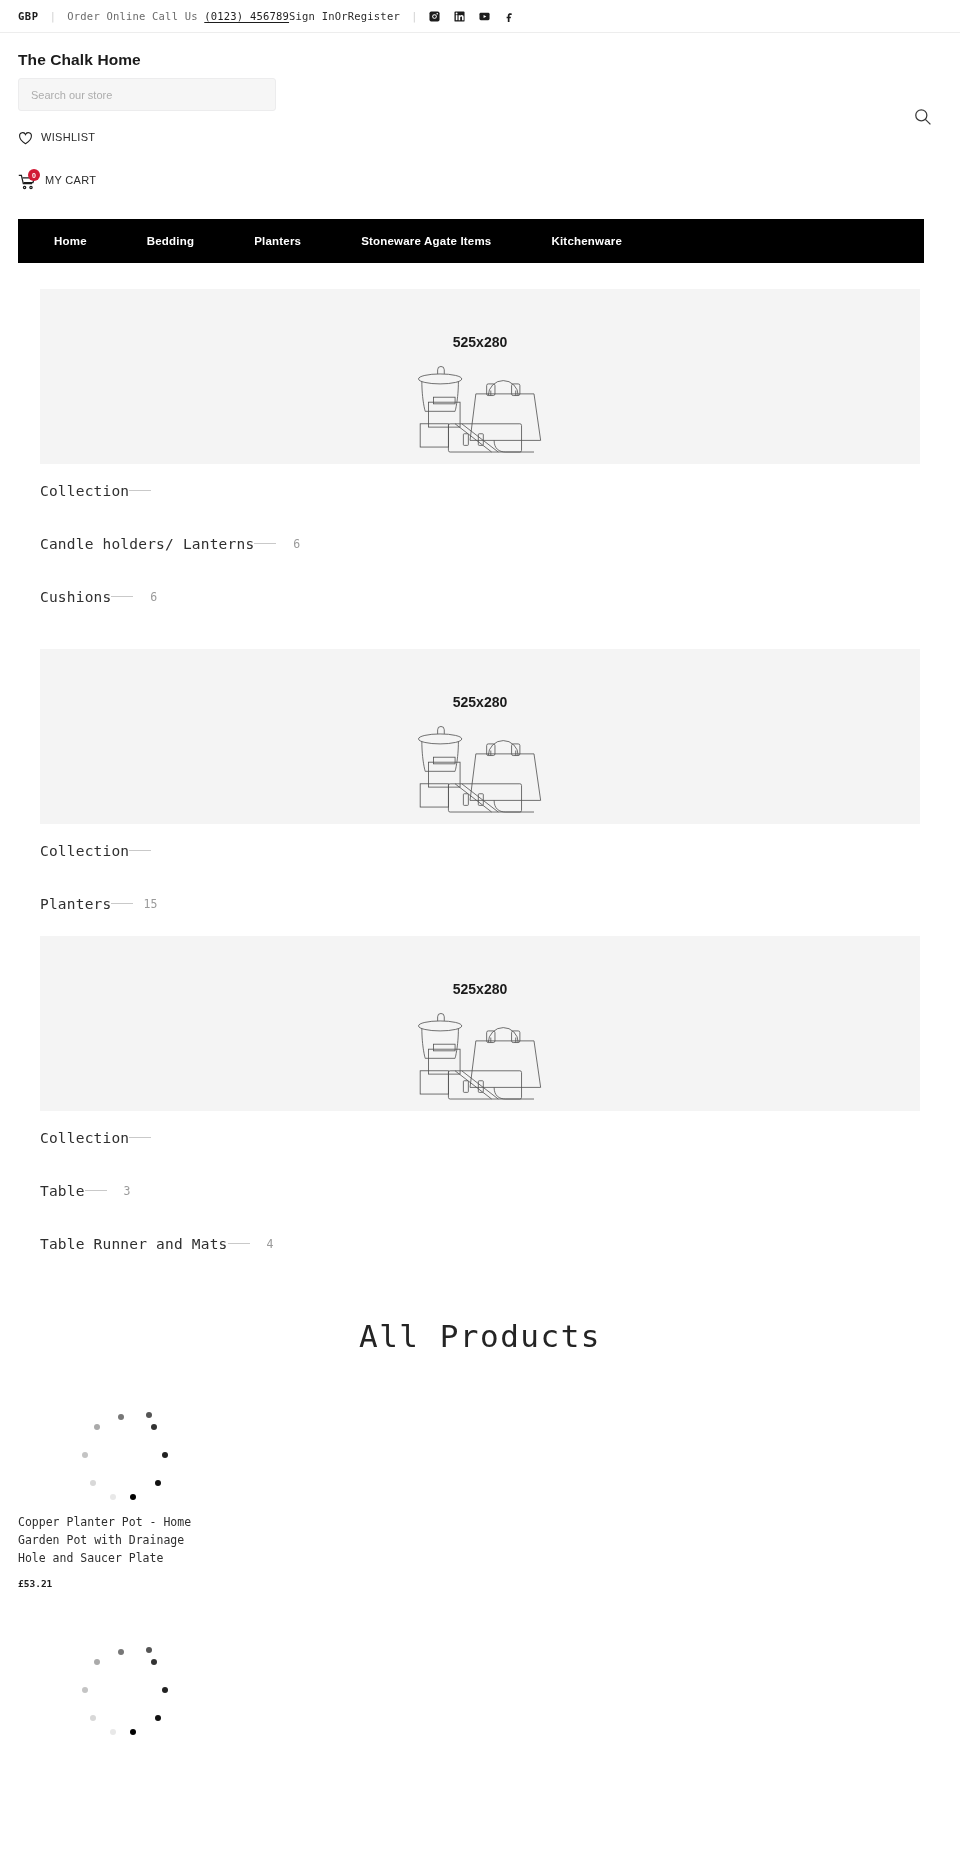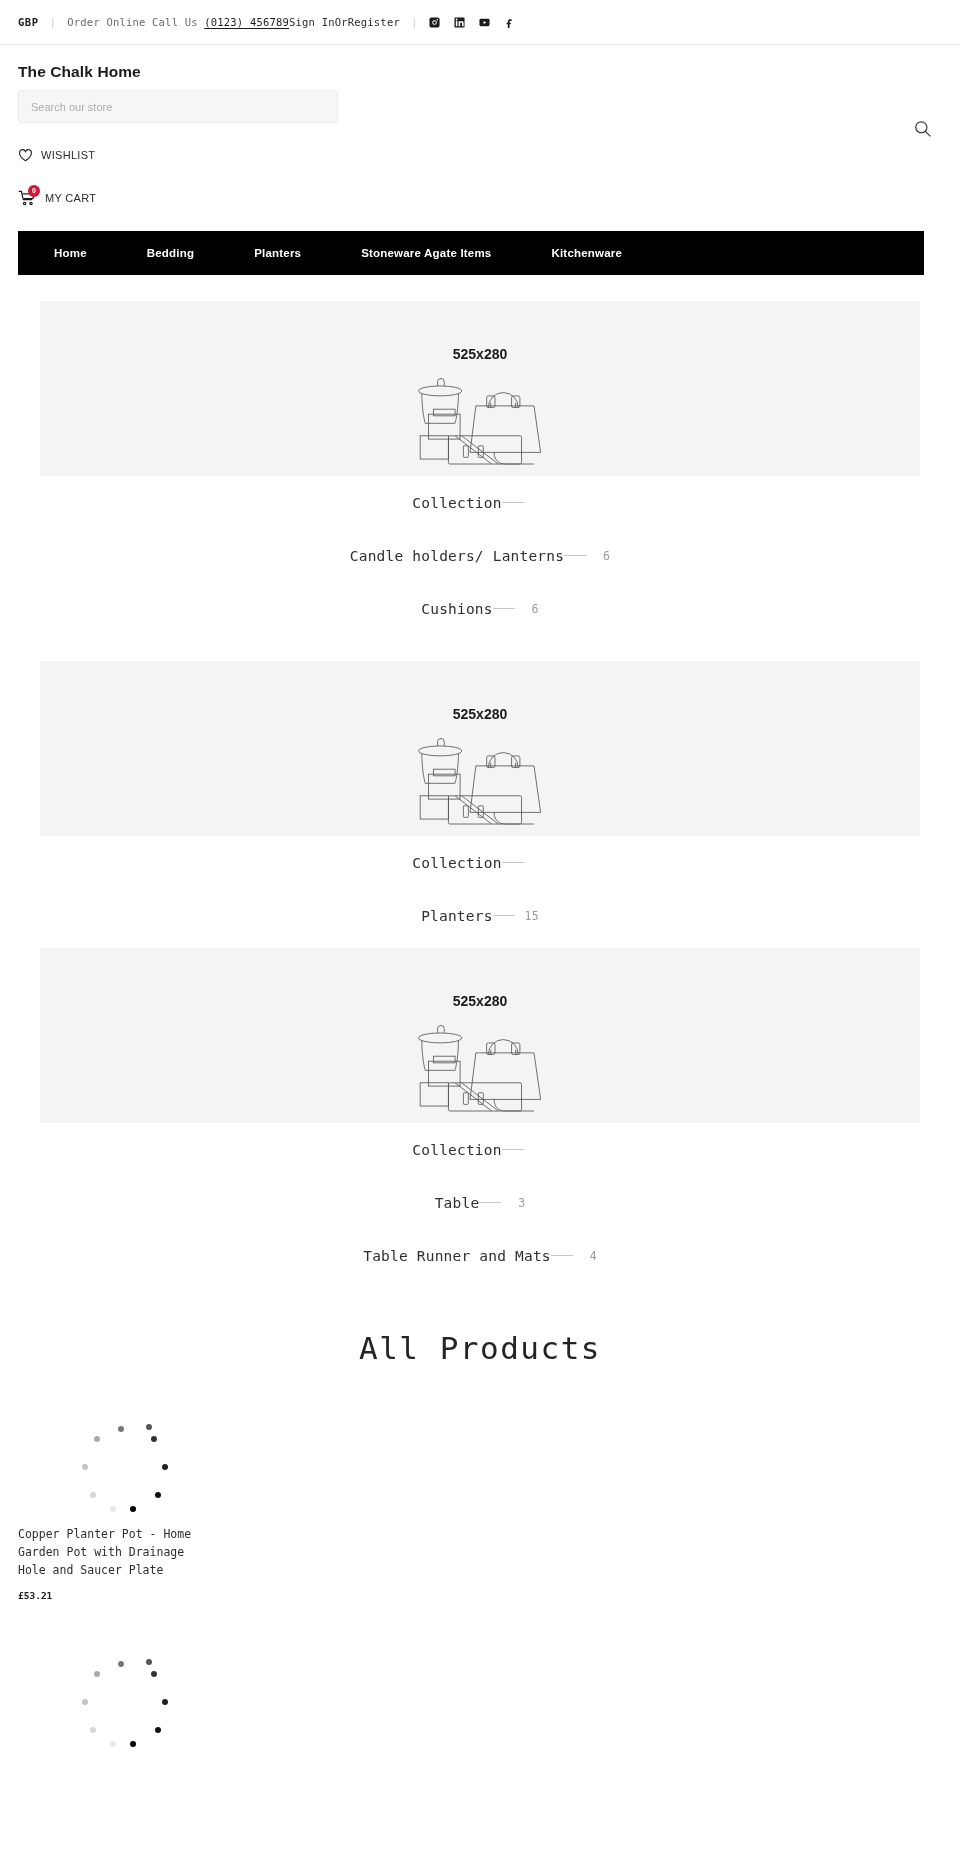--- a/index.html
+++ b/index.html
@@ -6,21 +6,21 @@
   html, body {
     width: 960px;
     background: #ffffff;
     font-family: "DejaVu Sans Mono", monospace;
     color: #2b2b2b;
   }
   body { width: 960px; overflow-x: hidden; }
 
   
   .topbar {
-    height: 45px;
+    height: 33px;
     border-bottom: 1px solid #ededed;
     display: flex;
     align-items: center;
     padding: 0 18px;
     font-size: 10.5px;
     color: #444;
     letter-spacing: .2px;
   }
   .topbar .currency { font-weight: 700; font-size: 10.5px; color: #1d1d1d; letter-spacing:.5px;}
   .topbar .sep { color: #d2d2d2; margin: 0 11px; font-size: 11px; }
@@ -45,21 +45,21 @@
   }
   .brand {
     font-family: "Liberation Sans", sans-serif;
     font-size: 15.5px;
     font-weight: 700;
     color: #1b1b1b;
     letter-spacing: .1px;
     margin-bottom: 9px;
   }
   .searchwrap {
-    width: 320px;
+    width: 258px;
     height: 33px;
     background: #f6f6f6;
     border: 1px solid #ececed;
     border-radius: 3px;
     display: flex; align-items: center;
     padding: 0 12px;
   }
   .searchwrap input {
     border: 0; outline: 0; background: transparent;
     font-family: "Liberation Sans", sans-serif;
@@ -70,21 +70,21 @@
   .search-submit {
     position: absolute;
     right: 28px; top: 74px;
     width: 20px; height: 20px;
     background: none; border: 0; cursor: pointer;
     color: #3a3a3a;
   }
 
   .acct { margin-top: 10px; }
   .acct-row {
-    display: flex; align-items: center;
+    display: flex; 
     font-family: "Liberation Sans", sans-serif;
     font-size: 11px; color: #3a3a3a;
     letter-spacing: .3px;
     height: 23px;
     margin-top: 20px;
   }
   .acct-row .lbl { margin-left: 8px; }
   .heart { width: 15px; height: 14px; color: #1d1d1d; }
   .cartbox { position: relative; width: 19px; height: 16px; }
   .cart-badge {
@@ -128,21 +128,21 @@
   .ph-wrap { text-align: center; }
   .ph-label {
     font-family: "Liberation Sans", sans-serif;
     font-weight: 700; font-size: 14px; color: #1b1b1b;
     margin-bottom: 4px;
     margin-top: 43px;
   }
   .ph-art { width: 170px; height: 108px; display: block; margin: 0 auto; }
 
   .coll-row {
-    display: flex; align-items: center; justify-content: center;
+    display: flex; align-items: center; justify-content: flex-start;
     height: 53px;
     font-size: 14.5px;
     color: #2f2f2f;
     letter-spacing: .2px;
   }
   .coll-right { display: flex; align-items: center; gap: 10px; }
   .coll-dash { display: inline-block; width: 22px; height: 1px; background: #c9c9c9; }
   .coll-count { font-size: 11.5px; color: #9a9a9a; min-width: 14px; text-align: right; }
 
   

